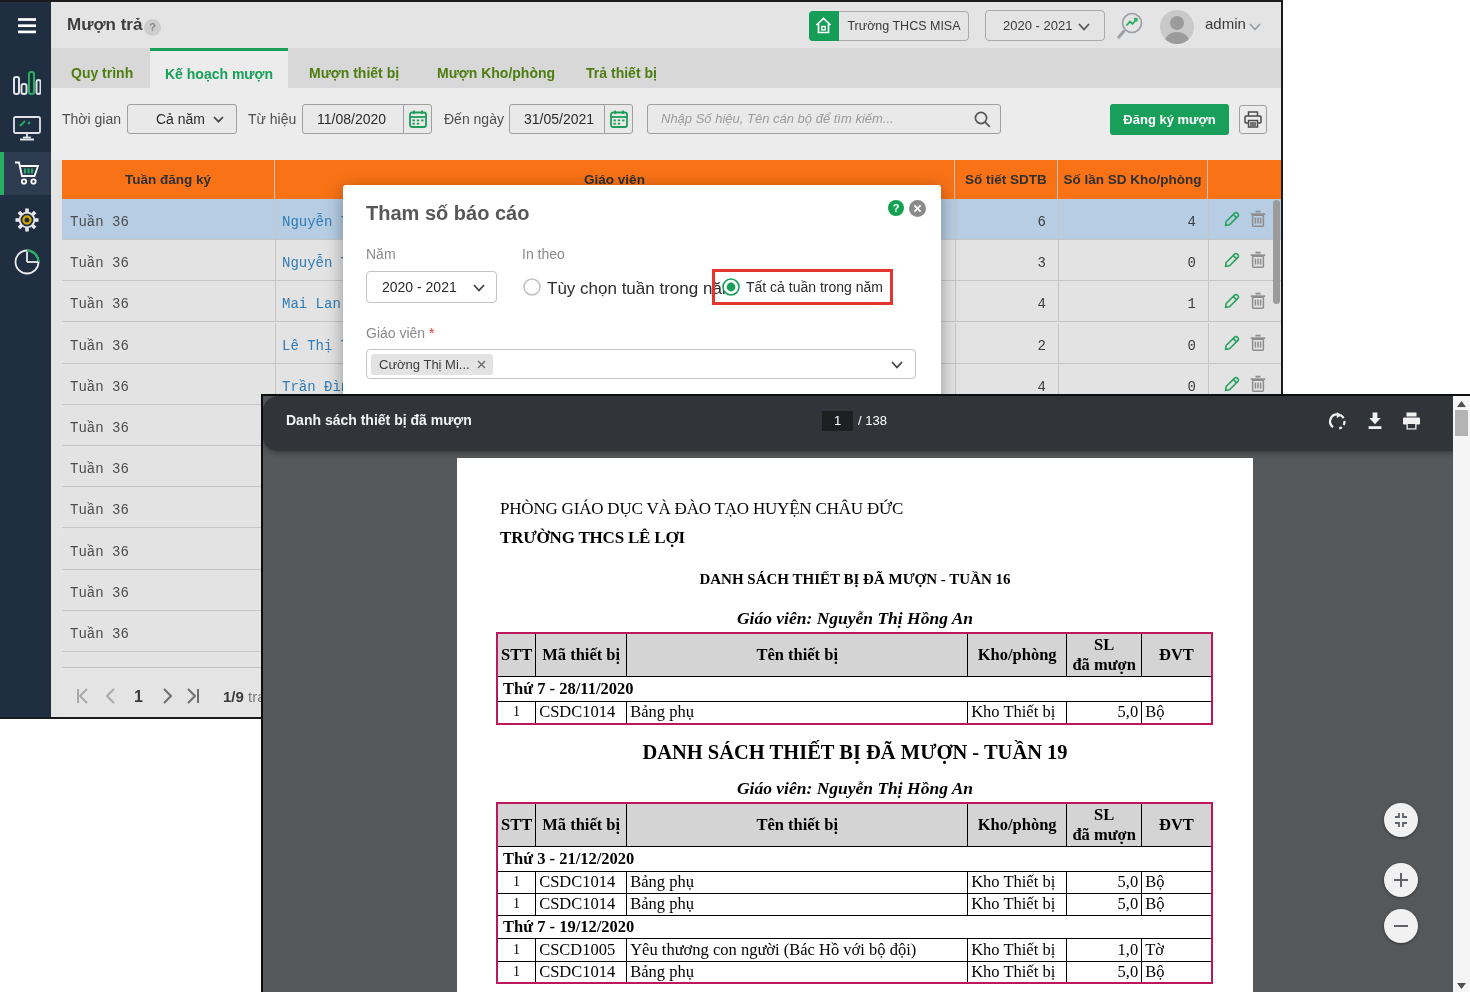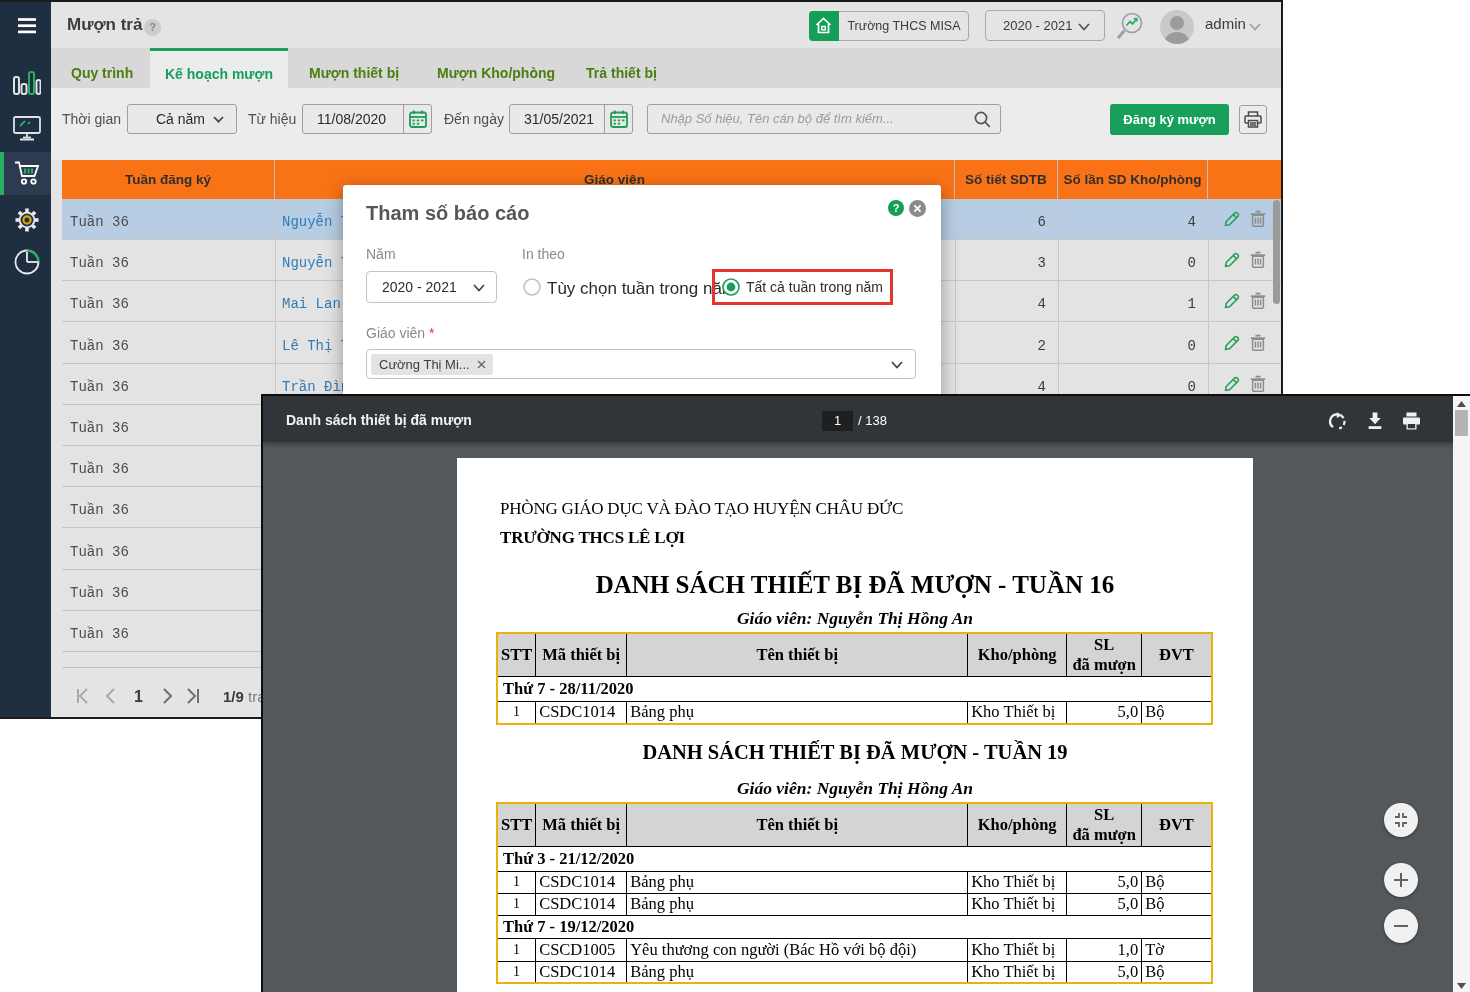--- a/index.html
+++ b/index.html
@@ -70,31 +70,31 @@
     border-radius:3px; box-shadow:0 4px 18px rgba(0,0,0,0.35); }
   #modal h1 { position:absolute; left:23px; top:17px; font-size:20px; font-weight:bold; color:#575757; }
   .mlabel { position:absolute; font-size:14px; color:#8a8a8a; }
   .msel { position:absolute; border:1px solid #c3c3c3; border-radius:4px; background:#fff; }
 
   
   #pdf { position:absolute; left:263px; top:396px; width:1207px; height:596px;
     background:#54585b; overflow:hidden; z-index:10; }
   #pdfborder-l { position:absolute; left:261px; top:394px; width:2px; height:598px; background:#0e0e0e; z-index:11; }
   #pdfborder-t { position:absolute; left:261px; top:394px; width:1209px; height:2px; background:#0e0e0e; z-index:11; }
-  #pdfhead { position:absolute; left:0; top:0; width:1207px; height:46px; background:#31353a;
-    box-shadow:0 2px 5px rgba(0,0,0,0.35); }
+  #pdfhead { position:absolute; left:0; top:0; width:1207px; height:55px; background:#31353a;
+    box-shadow:0 2px 5px rgba(0,0,0,0.35);border-radius:15px; }
   #pdfhead .t { position:absolute; left:23px; top:0; line-height:49px; font-size:14px; font-weight:bold; color:#f2f2f2; }
   #pagebox { position:absolute; left:559px; top:15px; width:31px; height:20px; background:#1d1f21;
     color:#fff; font-size:13px; text-align:center; line-height:20px; }
   #pagecnt { position:absolute; left:595px; top:15px; color:#fff; font-size:13px; line-height:20px; }
 
   #page { position:absolute; left:194px; top:62px; width:796px; height:534px; background:#fff;
     font-family:"Liberation Serif", serif; color:#000; }
 
-  .ptable { border-collapse:collapse; position:absolute; border:2px solid #eab308; }
+  .ptable { border-collapse:collapse; position:absolute; border:2px solid #be185d; }
   .ptable td { border:1px solid #000; font-family:"Liberation Serif", serif; font-size:16.5px; padding:0 3px; }
   .ph td { background:#d4d4d4; font-weight:bold; text-align:center; height:43px; line-height:1.2; }
   .pday td { font-weight:bold; height:22px; padding-left:5px; }
   .pdata td { height:20px; }
   .pdata td.ctr { text-align:center; font-size:14px; }
   .pdata td.rgt { text-align:right; }
 
   
   #pdfsb { position:absolute; left:1190px; top:0; width:17px; height:598px; background:#f5f5f5; }
   #pdfsb .thumb { position:absolute; left:2px; top:14px; width:13px; height:26px; background:#b4b4b4; }
@@ -640,21 +640,21 @@
       </svg>
   </div>
 </div>
 
 <div id="pdfborder-l"></div>
 <div id="pdfborder-t"></div>
 <div id="pdf">
   <div id="page">
     <div style="position:absolute;left:43px;top:41px;font-size:17px;letter-spacing:-0.2px;">PHÒNG GIÁO DỤC VÀ ĐÀO TẠO HUYỆN CHÂU ĐỨC</div>
     <div style="position:absolute;left:43px;top:70px;font-size:17px;font-weight:bold;letter-spacing:-0.2px;">TRƯỜNG THCS LÊ LỢI</div>
-    <div style="position:absolute;left:0;top:113px;width:796px;text-align:center;font-size:25px;font-weight:bold;">DANH SÁCH THIẾT BỊ ĐÃ MƯỢN - TUẦN 16</div>
+    <div style="position:absolute;left:0;top:113px;width:796px;text-align:center;font-size:15px;font-weight:bold;">DANH SÁCH THIẾT BỊ ĐÃ MƯỢN - TUẦN 16</div>
     <div style="position:absolute;left:0;top:150px;width:796px;text-align:center;font-size:17.5px;font-weight:bold;font-style:italic;">Giáo viên: Nguyễn Thị Hồng An</div>
     <table class="ptable" style="left:39px;top:174px;">
       <tbody>
           <tr class="ph">
         <td style="width:35px;">STT</td>
             <td style="width:91px;">Mã thiết bị</td>
             <td style="width:341px;">Tên thiết bị</td>
             <td style="width:99px;">Kho/phòng</td>
             <td style="width:75px;">SL<br>đã mượn</td>
             <td style="width:70px;">ĐVT</td>

